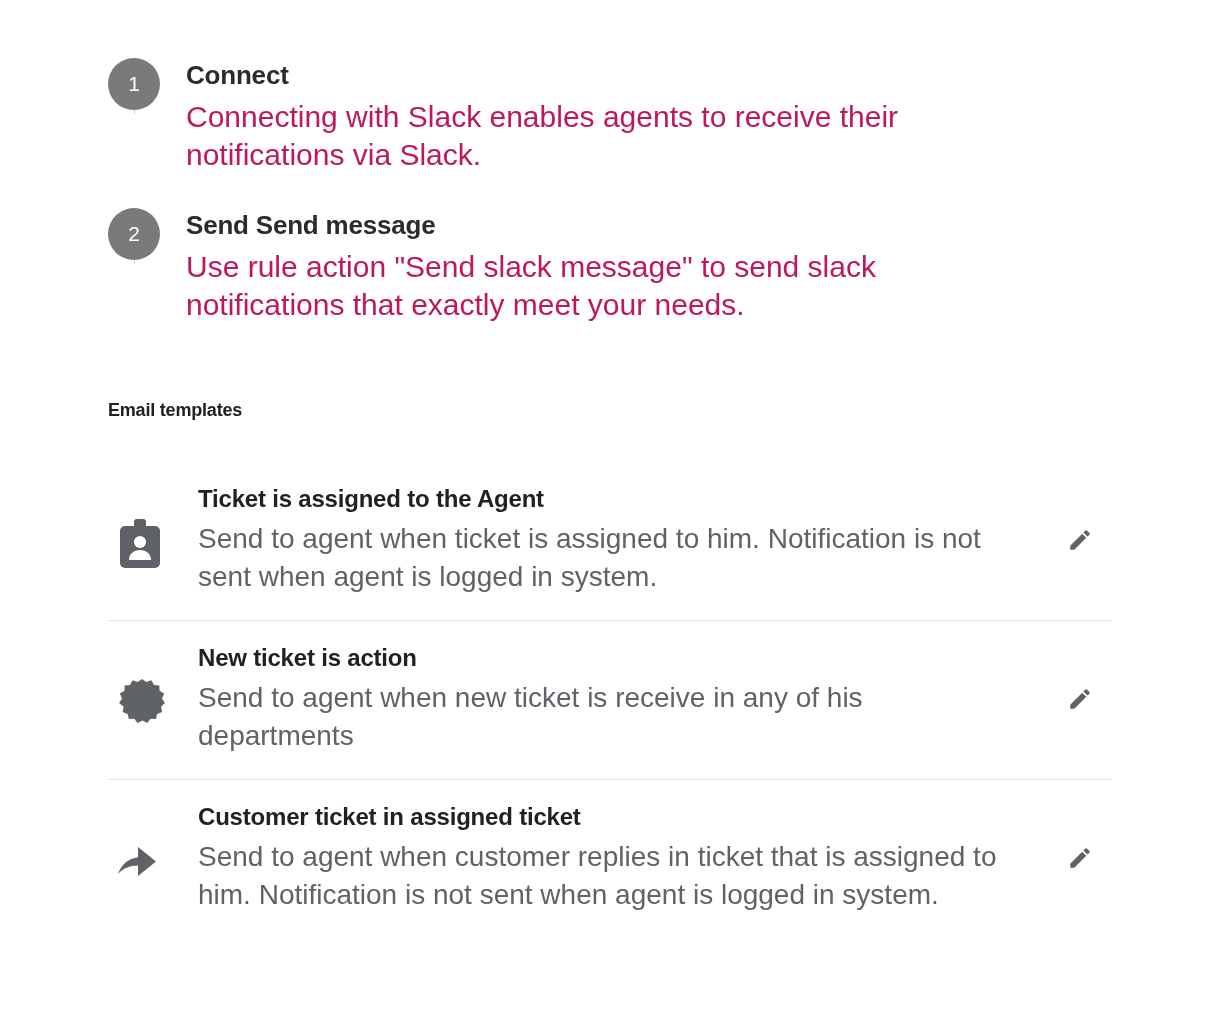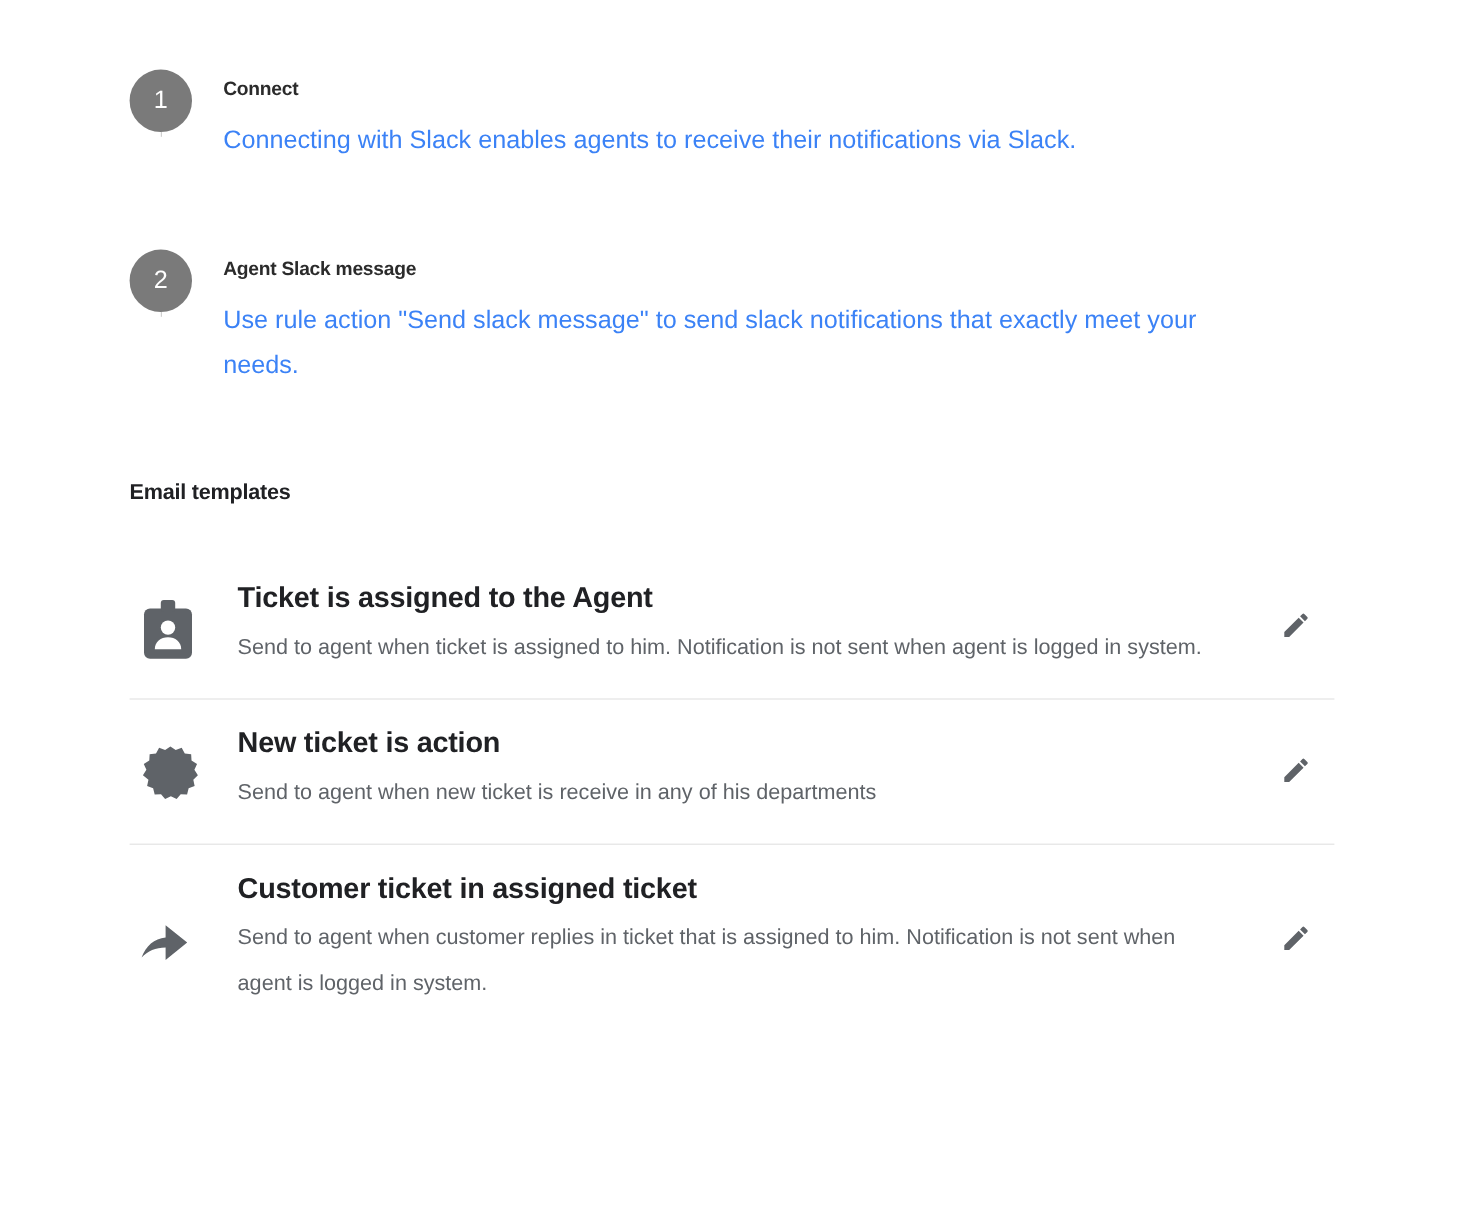--- a/index.html
+++ b/index.html
@@ -56,31 +56,31 @@
     bottom: -4px;
     width: 1px;
     background: #d0d0d0;
   }
   .step-body {
     padding-left: 26px;
     padding-top: 2px;
     flex: 1 1 auto;
   }
   .step-title {
-    font-size: 16px;
+    font-size: 26px;
     font-weight: bold;
     color: #2b2b2b;
     line-height: 30px;
     margin: 0 0 8px 0;
     letter-spacing: -0.2px;
   }
   .step-desc {
-    font-size: 21px;
+    font-size: 30px;
     line-height: 38px;
-    color: #3b82f6;
+    color: #be185d;
     margin: 0;
     max-width: 830px;
   }
   .step-1 { min-height: 150px; }
   .step-2 { min-height: 130px; }
 
   
   .section-heading {
     position: absolute;
     left: 108px;
@@ -130,21 +130,21 @@
   }
   .tpl-title {
     font-size: 24px;
     font-weight: bold;
     color: #202124;
     margin: 0 0 6px 0;
     line-height: 30px;
     letter-spacing: -0.2px;
   }
   .tpl-desc {
-    font-size: 18px;
+    font-size: 28px;
     line-height: 38px;
     color: #5f6368;
     margin: 0;
     max-width: 810px;
   }
   .tpl-edit {
     flex: 0 0 64px;
     width: 64px;
     display: flex;
     align-items: center;
@@ -174,21 +174,21 @@
         <p class="step-desc">Connecting with Slack enables agents to receive their notifications via Slack.</p>
       </div>
     </div>
 
     <div class="step step-2">
       <div class="step-marker">
         <div class="step-badge">2</div>
         <div class="step-line"></div>
       </div>
       <div class="step-body">
-        <div class="step-title">Agent Slack message</div>
+        <div class="step-title">Send Send message</div>
         <p class="step-desc">Use rule action "Send slack message" to send slack notifications that exactly meet your needs.</p>
       </div>
     </div>
 
   </div>
 
   <div class="section-heading">Email templates</div>
 
   <div class="templates">
 

